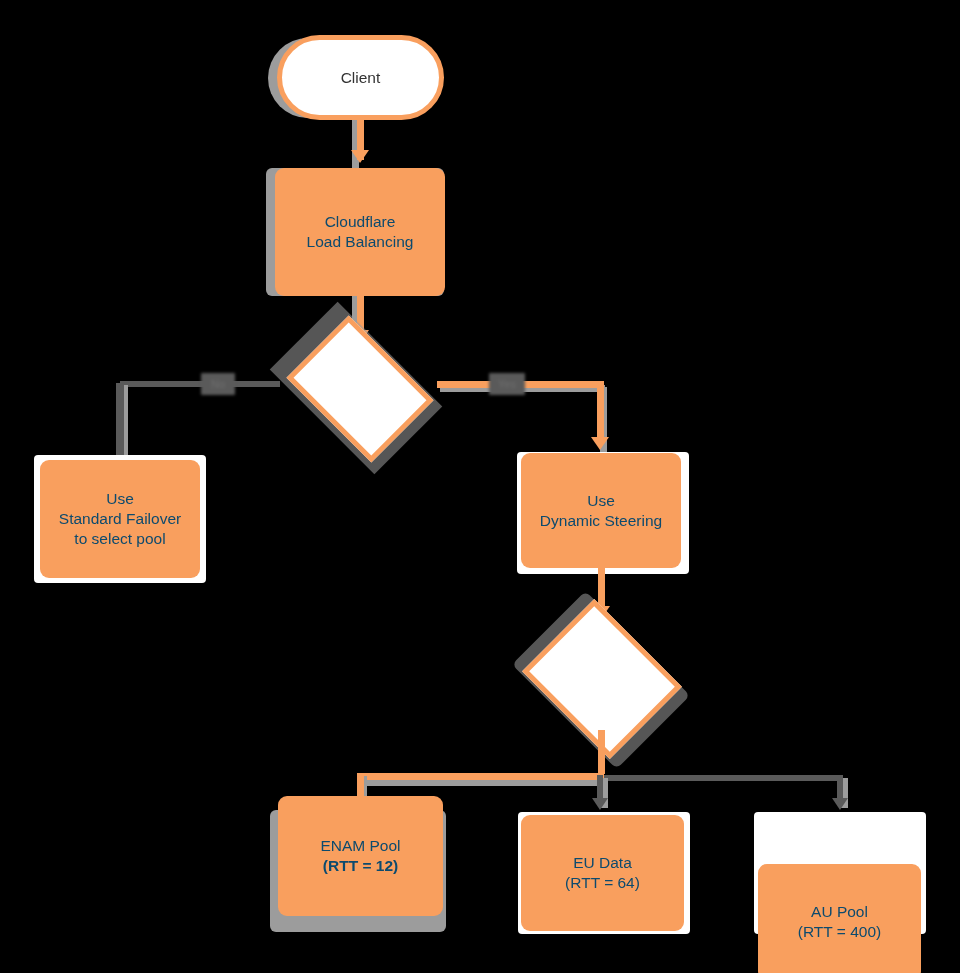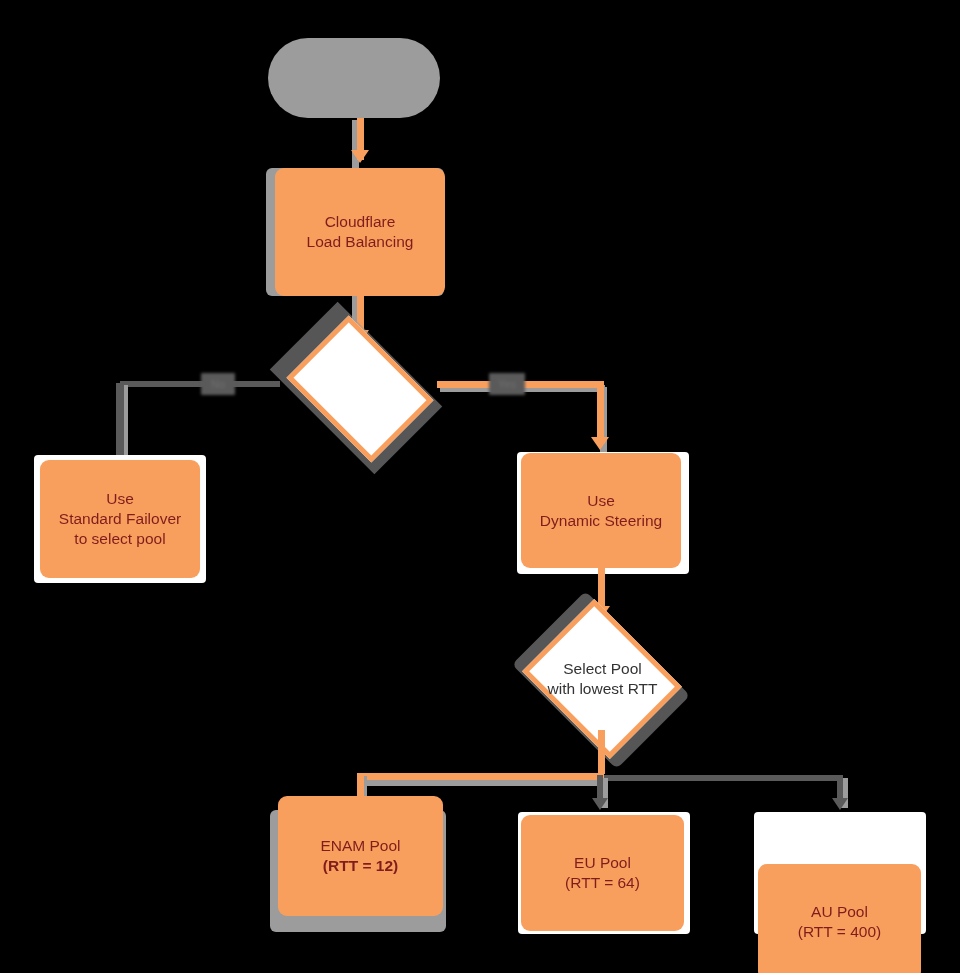--- a/index.html
+++ b/index.html
@@ -26,21 +26,21 @@
     align-items: center;
     justify-content: center;
     text-align: center;
     line-height: 1.28;
     white-space: pre-line;
   }
 
   
   .proc {
     background: #F99F5E;
-    color: #7f1d1d;
+    color: #0c4a6e;
     border-radius: 9px;
     font-size: 15.5px;
     box-shadow: -9px -6px 0 -1px rgba(255,255,255,0.92),
                  7px  7px 0 -1px rgba(255,255,255,0.92);
   }
 
   
   .plate {
     position: absolute;
     background: #FFFFFF;
@@ -130,20 +130,23 @@
   }
 
   .bold { font-weight: bold; }
 </style>
 </head>
 <body>
 
 <div id="canvas">
 
   <div class="gshadow" style="left:268px; top:38px; width:172px; height:80px; border-radius:999px;"></div>
+  <div class="node term" style="left:277px; top:35px; width:167px; height:85px;">
+    <span>Client</span>
+  </div>
 
   <div class="edge grayshadow" style="left:352px; top:120px; width:7px; height:48px;"></div>
   <div class="edge" style="left:357px; top:118px; width:7px; height:42px;"></div>
   <div class="arrow down-orange" style="left:351px; top:150px;"></div>
 
   <div class="gshadow" style="left:266px; top:168px; width:178px; height:128px;"></div>
   <div class="node proc" style="left:275px; top:168px; width:170px; height:128px; box-shadow:none;">
     <span>Cloudflare
 Load Balancing</span>
   </div>
@@ -187,22 +190,20 @@
   </div>
 
   <div class="edge grayshadow" style="left:598px; top:568px; width:7px; height:52px;"></div>
   <div class="edge" style="left:598px; top:568px; width:7px; height:44px;"></div>
   <div class="arrow down-orange" style="left:592px; top:606px;"></div>
 
   <div class="gshadow" style="left:527px; top:628px; width:148px; height:104px; transform:rotate(45deg); transform-origin:center; opacity:0.55;"></div>
   <div class="diamond-wrap" style="left:540px; top:628px; width:124px; height:102px;">
     <div class="diamond"></div>
   </div>
-  <div class="diamond-label" style="left:515px; top:628px; width:175px; height:102px;">Select Pool
-with lowest RTT</div>
 
   <div class="edge grayshadow" style="left:598px; top:730px; width:7px; height:44px;"></div>
   <div class="edge" style="left:598px; top:730px; width:7px; height:44px;"></div>
 
   <div class="edge gray" style="left:600px; top:775px; width:242px; height:6px;"></div>
 
   <div class="edge grayshadow" style="left:360px; top:779px; width:244px; height:7px;"></div>
   <div class="edge" style="left:357px; top:773px; width:247px; height:7px;"></div>
 
   <div class="edge grayshadow" style="left:360px; top:776px; width:7px; height:36px;"></div>
@@ -218,21 +219,21 @@
   <div class="arrow down-gray" style="left:832px; top:798px;"></div>
 
   <div class="gshadow" style="left:270px; top:810px; width:176px; height:122px;"></div>
   <div class="node proc" style="left:278px; top:796px; width:165px; height:120px; box-shadow:none; flex-direction:column;">
     <span>ENAM Pool</span>
     <span class="bold">(RTT = 12)</span>
   </div>
 
   <div class="plate" style="left:518px; top:812px; width:172px; height:122px;"></div>
   <div class="node proc" style="left:521px; top:815px; width:163px; height:116px; box-shadow:none; flex-direction:column;">
-    <span>EU Pool</span>
+    <span>EU Data</span>
     <span>(RTT = 64)</span>
   </div>
 
   <div class="plate" style="left:754px; top:812px; width:172px; height:122px;"></div>
   <div class="node proc" style="left:758px; top:864px; width:163px; height:116px; box-shadow:none; flex-direction:column;">
     <span>AU Pool</span>
     <span>(RTT = 400)</span>
   </div>
 
 </div>

